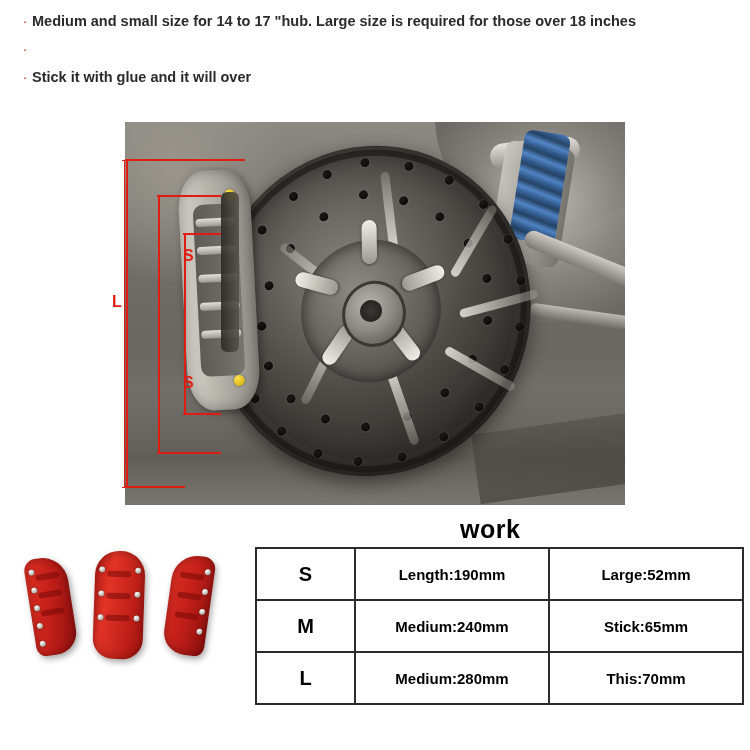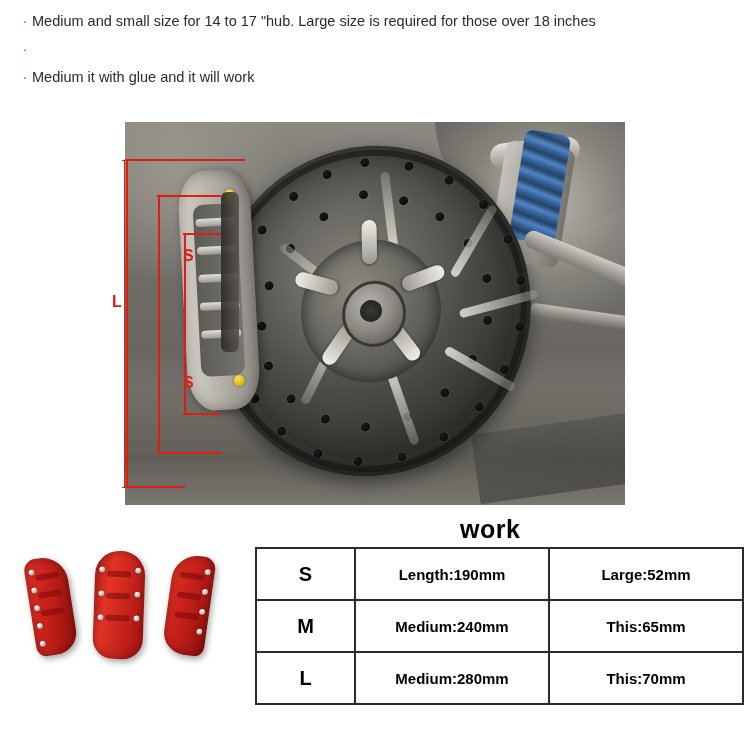--- a/index.html
+++ b/index.html
@@ -30,20 +30,21 @@
     font-size: 14px;
     line-height: 22px;
     width: 14px;
     flex: 0 0 14px;
     text-align: center;
   }
   .bullet-text {
     font-size: 14.5px;
     line-height: 22px;
     color: #2a2a2a;
+    font-weight: bold;
   }
 
   
   .photo-wrap {
     position: absolute;
     left: 125px;
     top: 122px;
     width: 500px;
     height: 383px;
     overflow: hidden;
@@ -347,21 +348,21 @@
 <div class="bullets">
   <div class="bullet-row">
     <span class="bullet-dot">·</span>
     <span class="bullet-text">Medium and small size for 14 to 17 "hub. Large size is required for those over 18 inches</span>
   </div>
   <div class="bullet-row">
     <span class="bullet-dot">·</span>
   </div>
   <div class="bullet-row">
     <span class="bullet-dot">·</span>
-    <span class="bullet-text">Medium it with glue and it will work</span>
+    <span class="bullet-text">Stick it with glue and it will over</span>
   </div>
 </div>
 
 <div class="guide" style="left:122px; top:160px; width:122px;"></div>
 <div class="guide" style="left:122px; top:487px; width:122px;"></div>
 <div class="guide" style="left:124px; top:160px; width:1px; height:327px;"></div>
 <div class="guide" style="left:156px; top:196px; width:1px; height:258px;"></div>
 <div class="guide" style="left:156px; top:196px; width:60px;"></div>
 <div class="guide" style="left:156px; top:453px; width:60px;"></div>
 
@@ -511,21 +512,21 @@
 <table class="size-table">
   <tbody>
     <tr>
       <td class="sz">S</td>
       <td class="len">Length:190mm</td>
       <td class="wid">Large:52mm</td>
     </tr>
     <tr>
       <td class="sz">M</td>
       <td class="len">Medium:240mm</td>
-      <td class="wid">This:65mm</td>
+      <td class="wid">Stick:65mm</td>
     </tr>
     <tr>
       <td class="sz">L</td>
       <td class="len">Medium:280mm</td>
       <td class="wid">This:70mm</td>
     </tr>
   </tbody>
 </table>
 
 </body></html>

